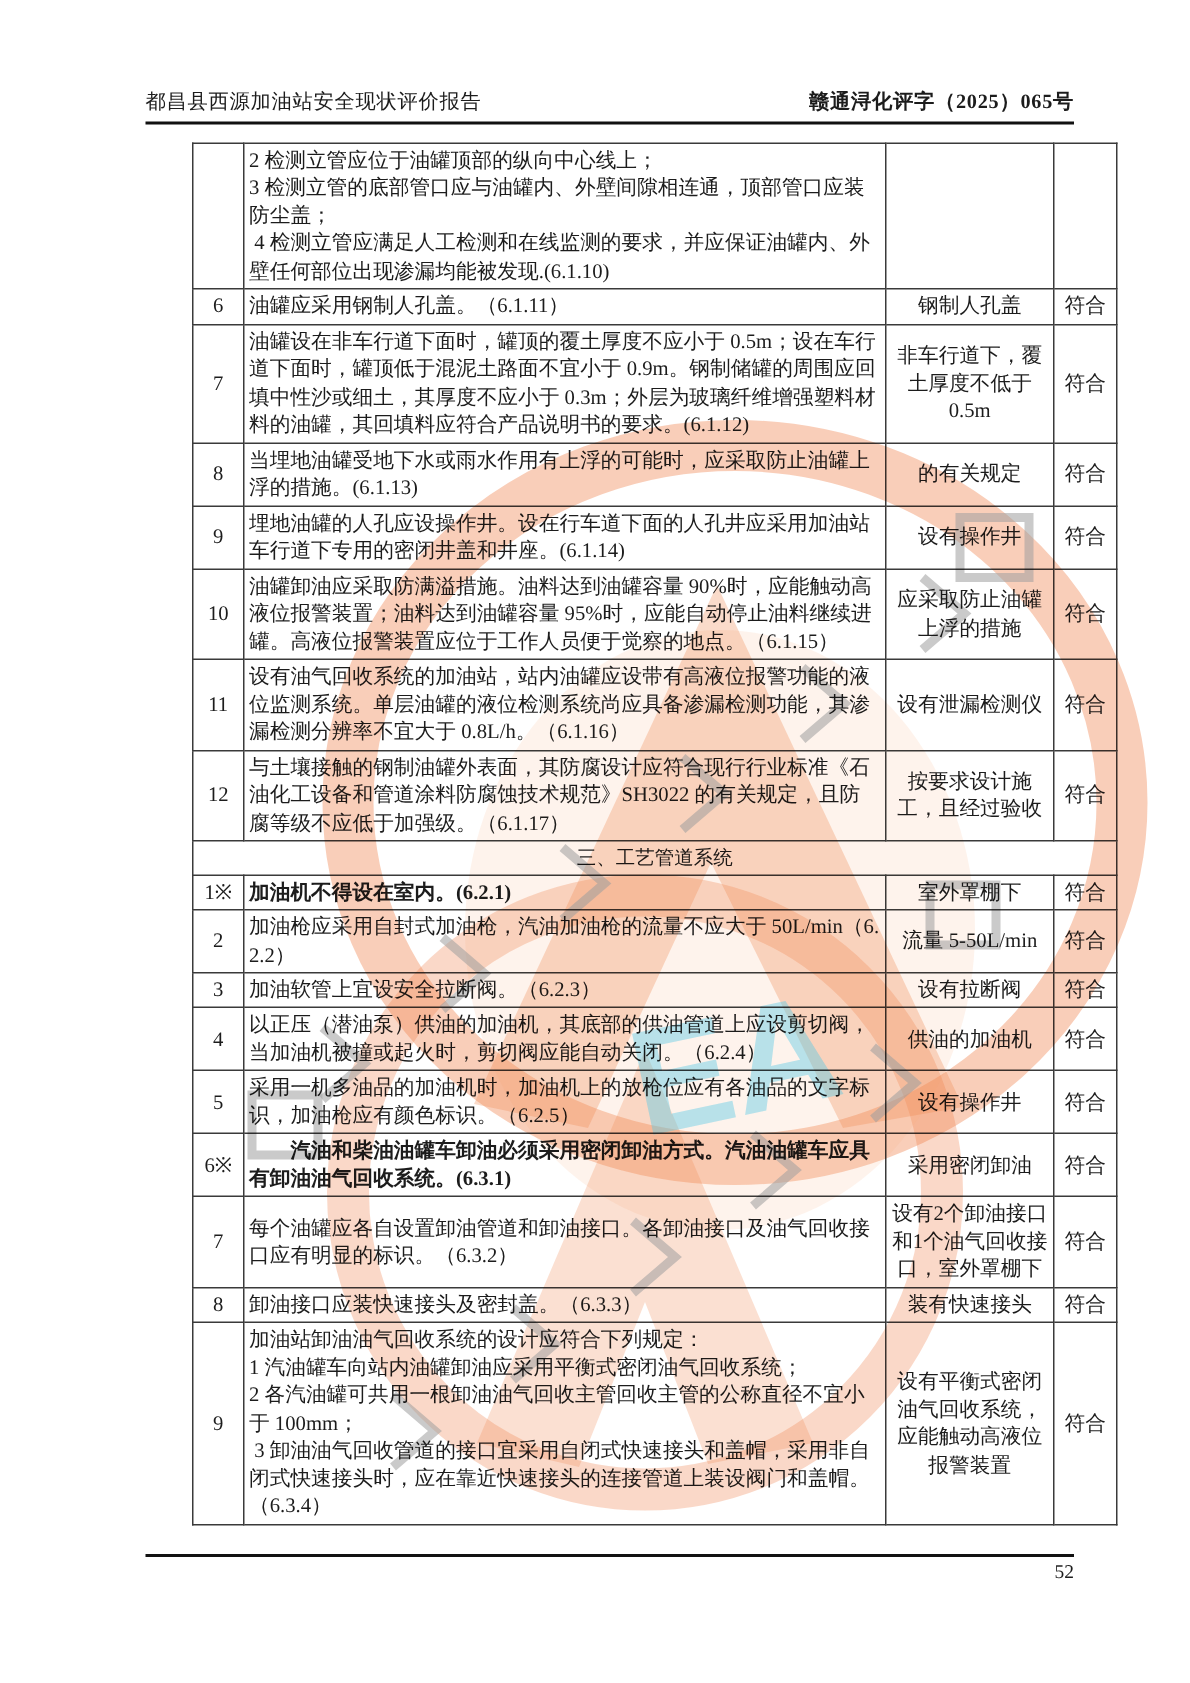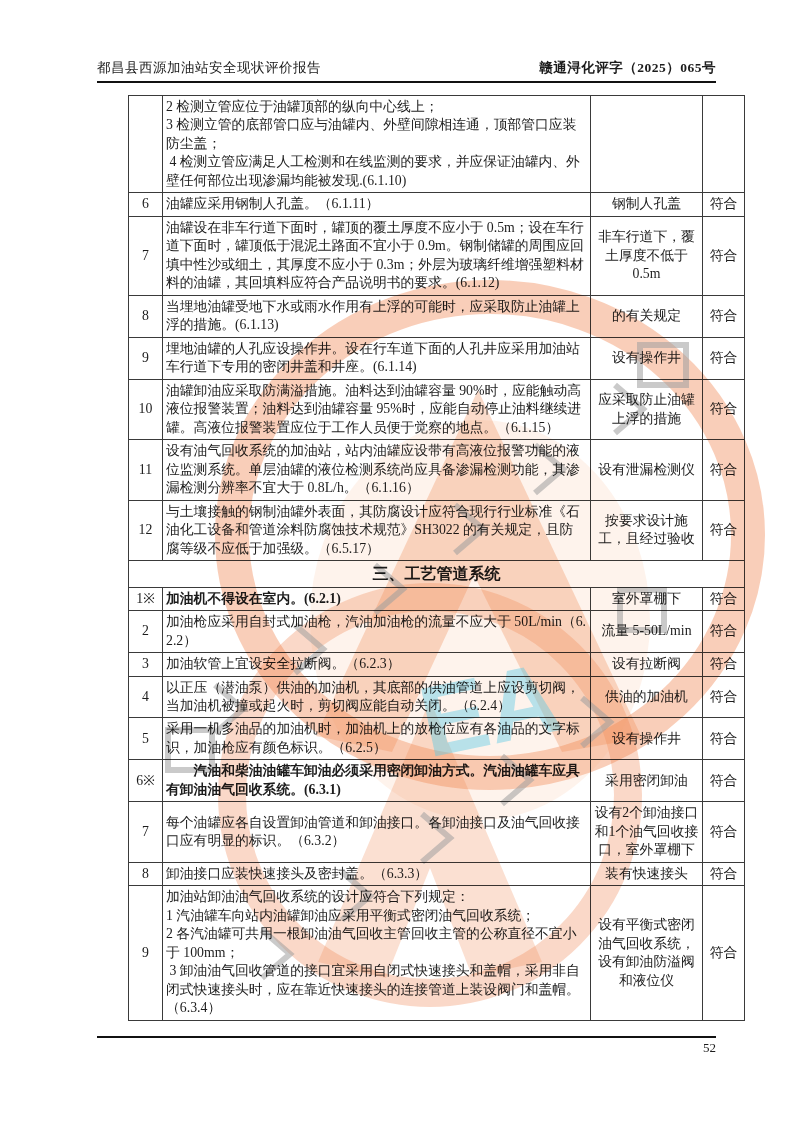--- a/index.html
+++ b/index.html
@@ -30,21 +30,21 @@
   table.insp col.c-record{width:112px;}
   table.insp col.c-result{width:42px;}
   table.insp td{
     border:1.5px solid #3a3a3a;
     font-size:13.8px;line-height:1.34;
     padding:2px 3px;vertical-align:middle;box-sizing:border-box;
   }
   td.no,td.record,td.result{text-align:center;}
   td.content{text-align:left;white-space:pre-wrap;word-break:break-all;}
   tr.bold td.content{font-weight:bold;}
-  tr.sec-title td{font-weight:bold;text-align:center;font-size:16px;padding:2px 0;}
+  tr.sec-title td{font-weight:normal;text-align:center;font-size:13px;padding:2px 0;}
   tr.col-head td{font-weight:bold;text-align:center;font-size:14px;}
   
   .wm{position:absolute;inset:0;pointer-events:none;mix-blend-mode:multiply;z-index:5;}
 </style>
 </head>
 <body>
 
 <div class="page">
 
   <div class="hdr">
@@ -99,21 +99,21 @@
           <td class="result">符合</td>
         </tr>
         <tr>
           <td class="no">11</td>
           <td class="content">设有油气回收系统的加油站，站内油罐应设带有高液位报警功能的液位监测系统。单层油罐的液位检测系统尚应具备渗漏检测功能，其渗漏检测分辨率不宜大于 0.8L/h。（6.1.16）</td>
           <td class="record">设有泄漏检测仪</td>
           <td class="result">符合</td>
         </tr>
         <tr>
           <td class="no">12</td>
-          <td class="content">与土壤接触的钢制油罐外表面，其防腐设计应符合现行行业标准《石油化工设备和管道涂料防腐蚀技术规范》SH3022 的有关规定，且防腐等级不应低于加强级。（6.5.17）</td>
+          <td class="content">与土壤接触的钢制油罐外表面，其防腐设计应符合现行行业标准《石油化工设备和管道涂料防腐蚀技术规范》SH3022 的有关规定，且防腐等级不应低于加强级。（6.1.17）</td>
           <td class="record">按要求设计施工，且经过验收</td>
           <td class="result">符合</td>
         </tr>
         <tr class="sec-title">
           <td colspan="4">三、工艺管道系统</td>
         </tr>
         <tr class="bold">
           <td class="no">1※</td>
           <td class="content">加油机不得设在室内。(6.2.1)</td>
           <td class="record">室外罩棚下</td>
@@ -160,21 +160,21 @@
           <td class="content">卸油接口应装快速接头及密封盖。（6.3.3）</td>
           <td class="record">装有快速接头</td>
           <td class="result">符合</td>
         </tr>
         <tr>
           <td class="no">9</td>
           <td class="content">加油站卸油油气回收系统的设计应符合下列规定：
 1 汽油罐车向站内油罐卸油应采用平衡式密闭油气回收系统；
 2 各汽油罐可共用一根卸油油气回收主管回收主管的公称直径不宜小于 100mm；
  3 卸油油气回收管道的接口宜采用自闭式快速接头和盖帽，采用非自闭式快速接头时，应在靠近快速接头的连接管道上装设阀门和盖帽。（6.3.4）</td>
-          <td class="record">设有平衡式密闭油气回收系统，设有卸油防溢阀和液位仪</td>
+          <td class="record">设有平衡式密闭油气回收系统，应能触动高液位报警装置</td>
           <td class="result">符合</td>
         </tr>
       </tbody>
   </table>
 
   <svg class="wm" width="793" height="1122" viewBox="0 0 793 1122" xmlns="http://www.w3.org/2000/svg">
     <ellipse cx="490" cy="535" rx="258" ry="238" fill="none" stroke="rgba(238,125,72,0.38)" stroke-width="34"></ellipse>
     <circle cx="430" cy="795" r="198" fill="none" stroke="rgba(238,125,72,0.30)" stroke-width="28"></circle>
     <ellipse cx="480" cy="620" rx="170" ry="200" fill="rgba(245,170,120,0.14)"></ellipse>
     <path d="M478 390 L642 738 L562 752 L474 575 L392 752 L316 736 Z" fill="rgba(240,135,80,0.30)"></path>

